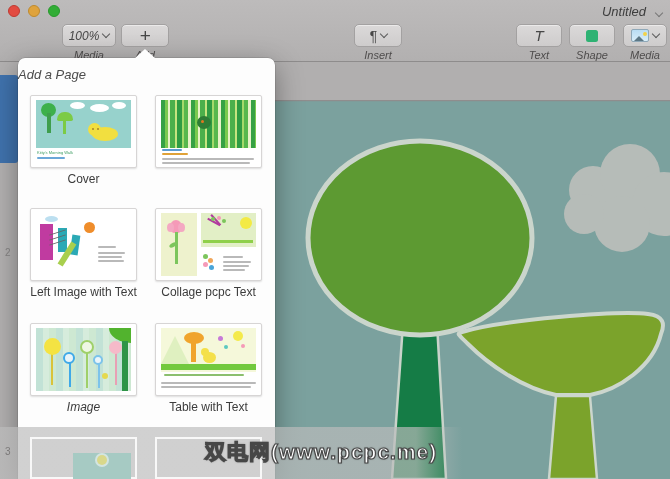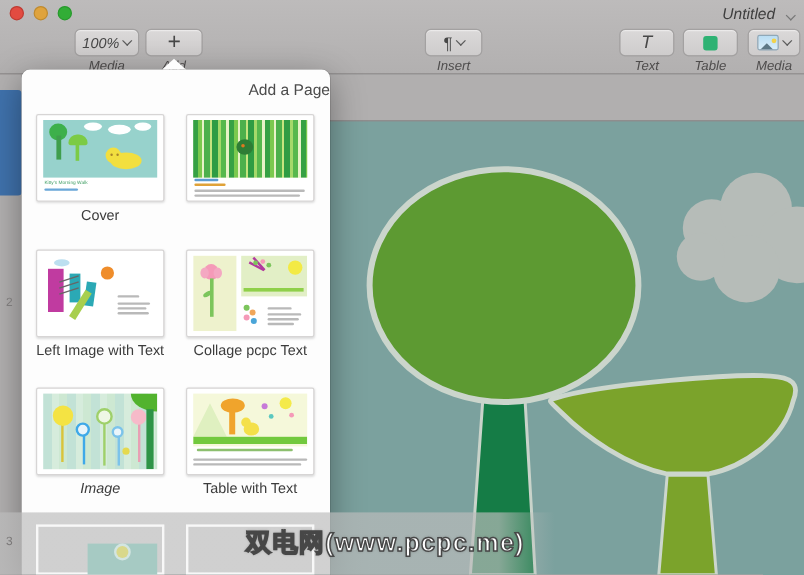--- a/index.html
+++ b/index.html
@@ -52,22 +52,22 @@
   #sel{position:absolute;left:0;top:13px;width:18px;height:88px;background:#4073ae;border-radius:0 3px 3px 0;}
   .pnum{position:absolute;left:5px;font-size:10px;color:#7b7979;z-index:45;}
 
   
   #popover{position:absolute;left:18px;top:58px;width:257px;height:421px;z-index:30;
            background:#fdfdfd;border-radius:7px 7px 0 0;
            box-shadow:0 8px 28px rgba(0,0,0,.38),0 0 0 .5px rgba(0,0,0,.18);}
   #pop-arrow{position:absolute;top:-9px;left:117px;width:0;height:0;
              border-left:10px solid transparent;border-right:10px solid transparent;
              border-bottom:9px solid #fdfdfd;}
-  #pop-title{position:absolute;top:9px;left:0;width:100%;text-align:right;
-             font-size:13px;color:#4c4c4c;}
+  #pop-title{position:absolute;top:9px;left:0;width:100%;text-align:left;
+             font-size:13px;color:#4c4c4c;font-style:italic;}
   .card{position:absolute;width:107px;height:73px;background:#fff;border:1px solid #d7d5d5;
         border-radius:2px;box-shadow:0 1px 2px rgba(0,0,0,.13);cursor:default;}
   .cimg{position:absolute;left:5px;top:4px;width:95px;overflow:hidden;}
   .clabel{position:absolute;width:127px;text-align:center;font-size:12px;color:#3c3c3c;}
   .bar{position:absolute;height:2px;border-radius:1px;background:#b9b9b9;}
 
   
   #band{position:absolute;left:0;top:427px;width:462px;height:52px;z-index:40;
         background:linear-gradient(90deg,rgba(188,188,188,.68) 0 90%,rgba(188,188,188,0) 100%);}
   .ghost-card{position:absolute;top:437px;width:107px;height:42px;z-index:45;
@@ -145,21 +145,21 @@
       <div class="tbtn">
         <span class="txticon">T</span>
       </div>
       <div class="tlabel">Text</div>
     </div>
 
     <div class="tbtn-group" style="left:569px;width:46px;">
       <div class="tbtn">
         <span class="sicon"></span>
       </div>
-      <div class="tlabel">Table</div>
+      <div class="tlabel">Shape</div>
     </div>
 
     <div class="tbtn-group" style="left:623px;width:44px;">
       <div class="tbtn">
         <span class="micon">
             <i class="sun"></i>
             <i class="mtn"></i>
           </span>
         <span class="chev"></span>
       </div>

